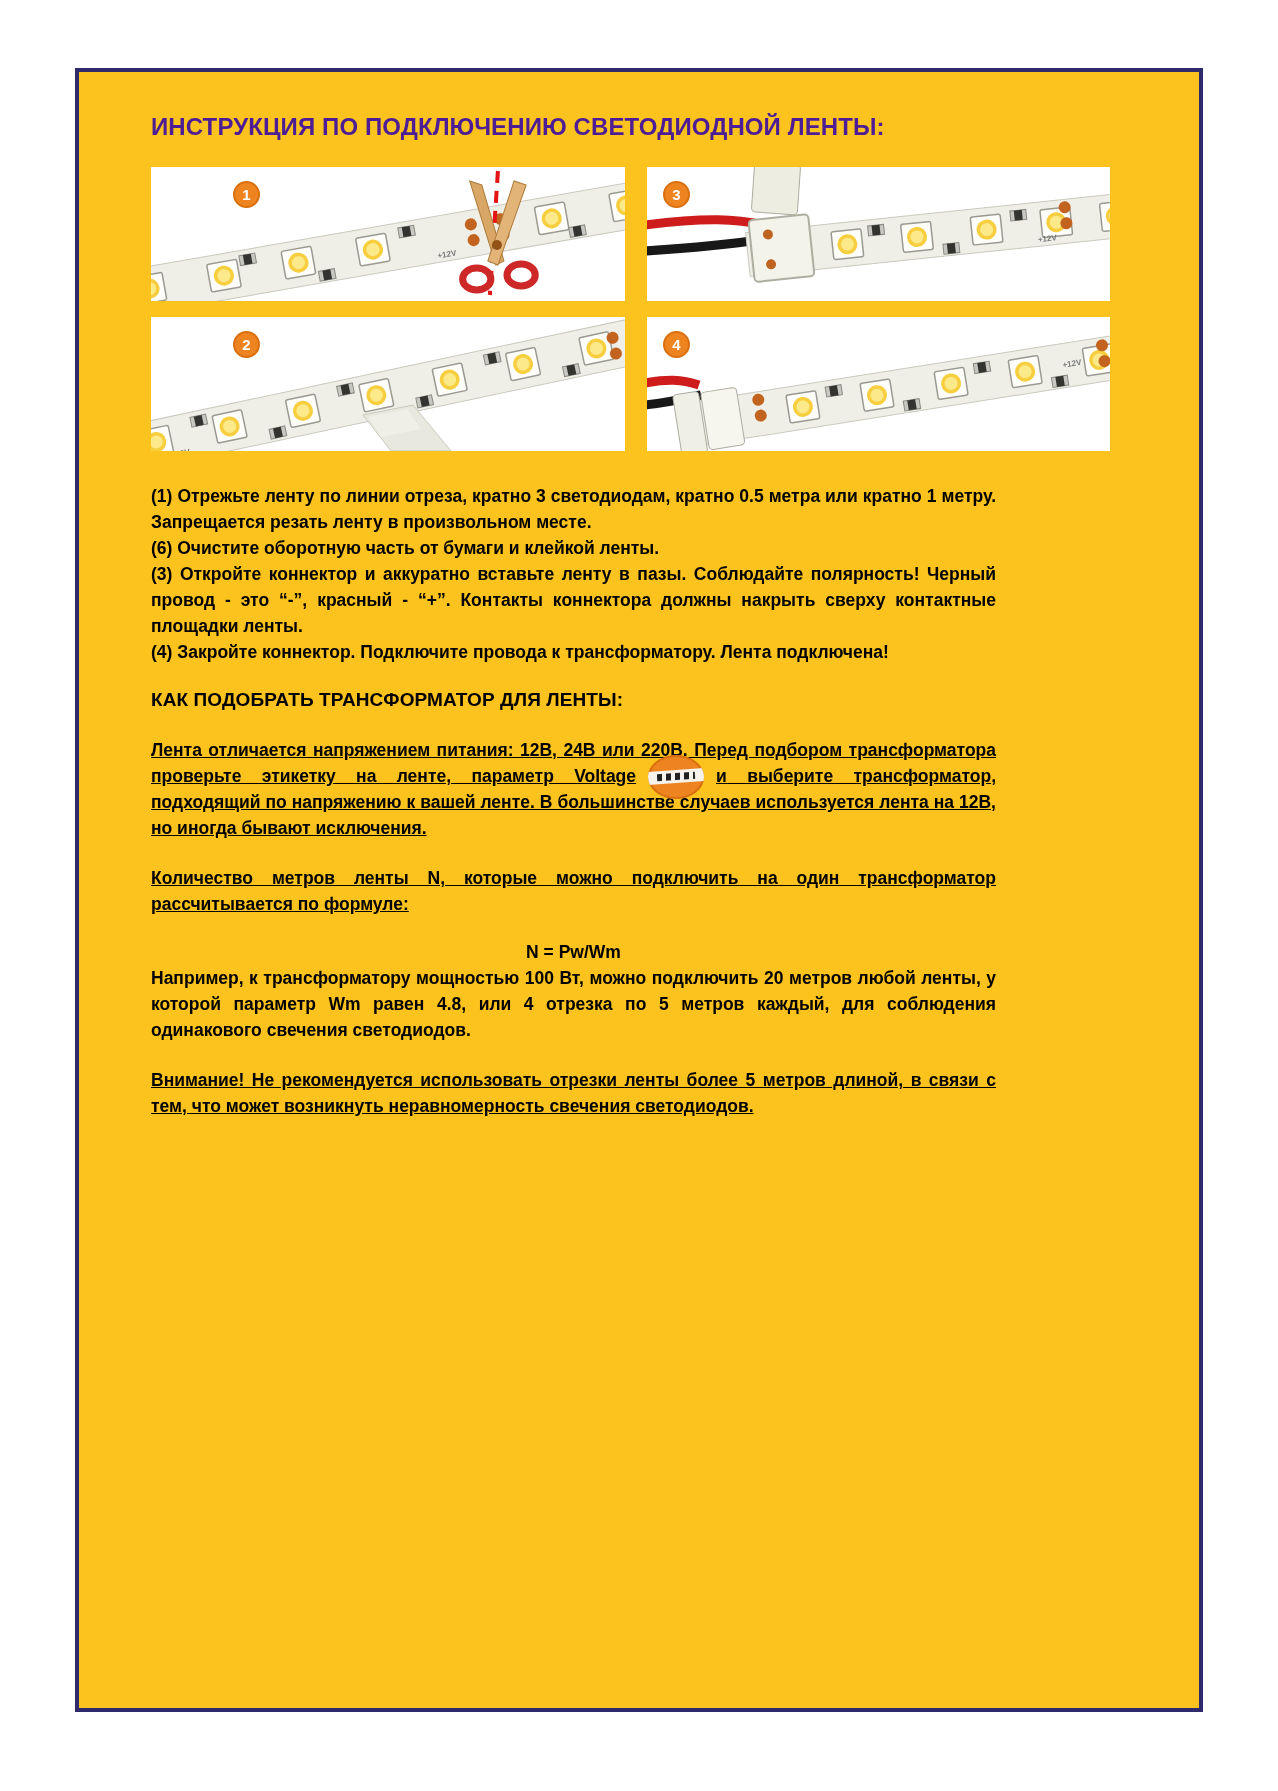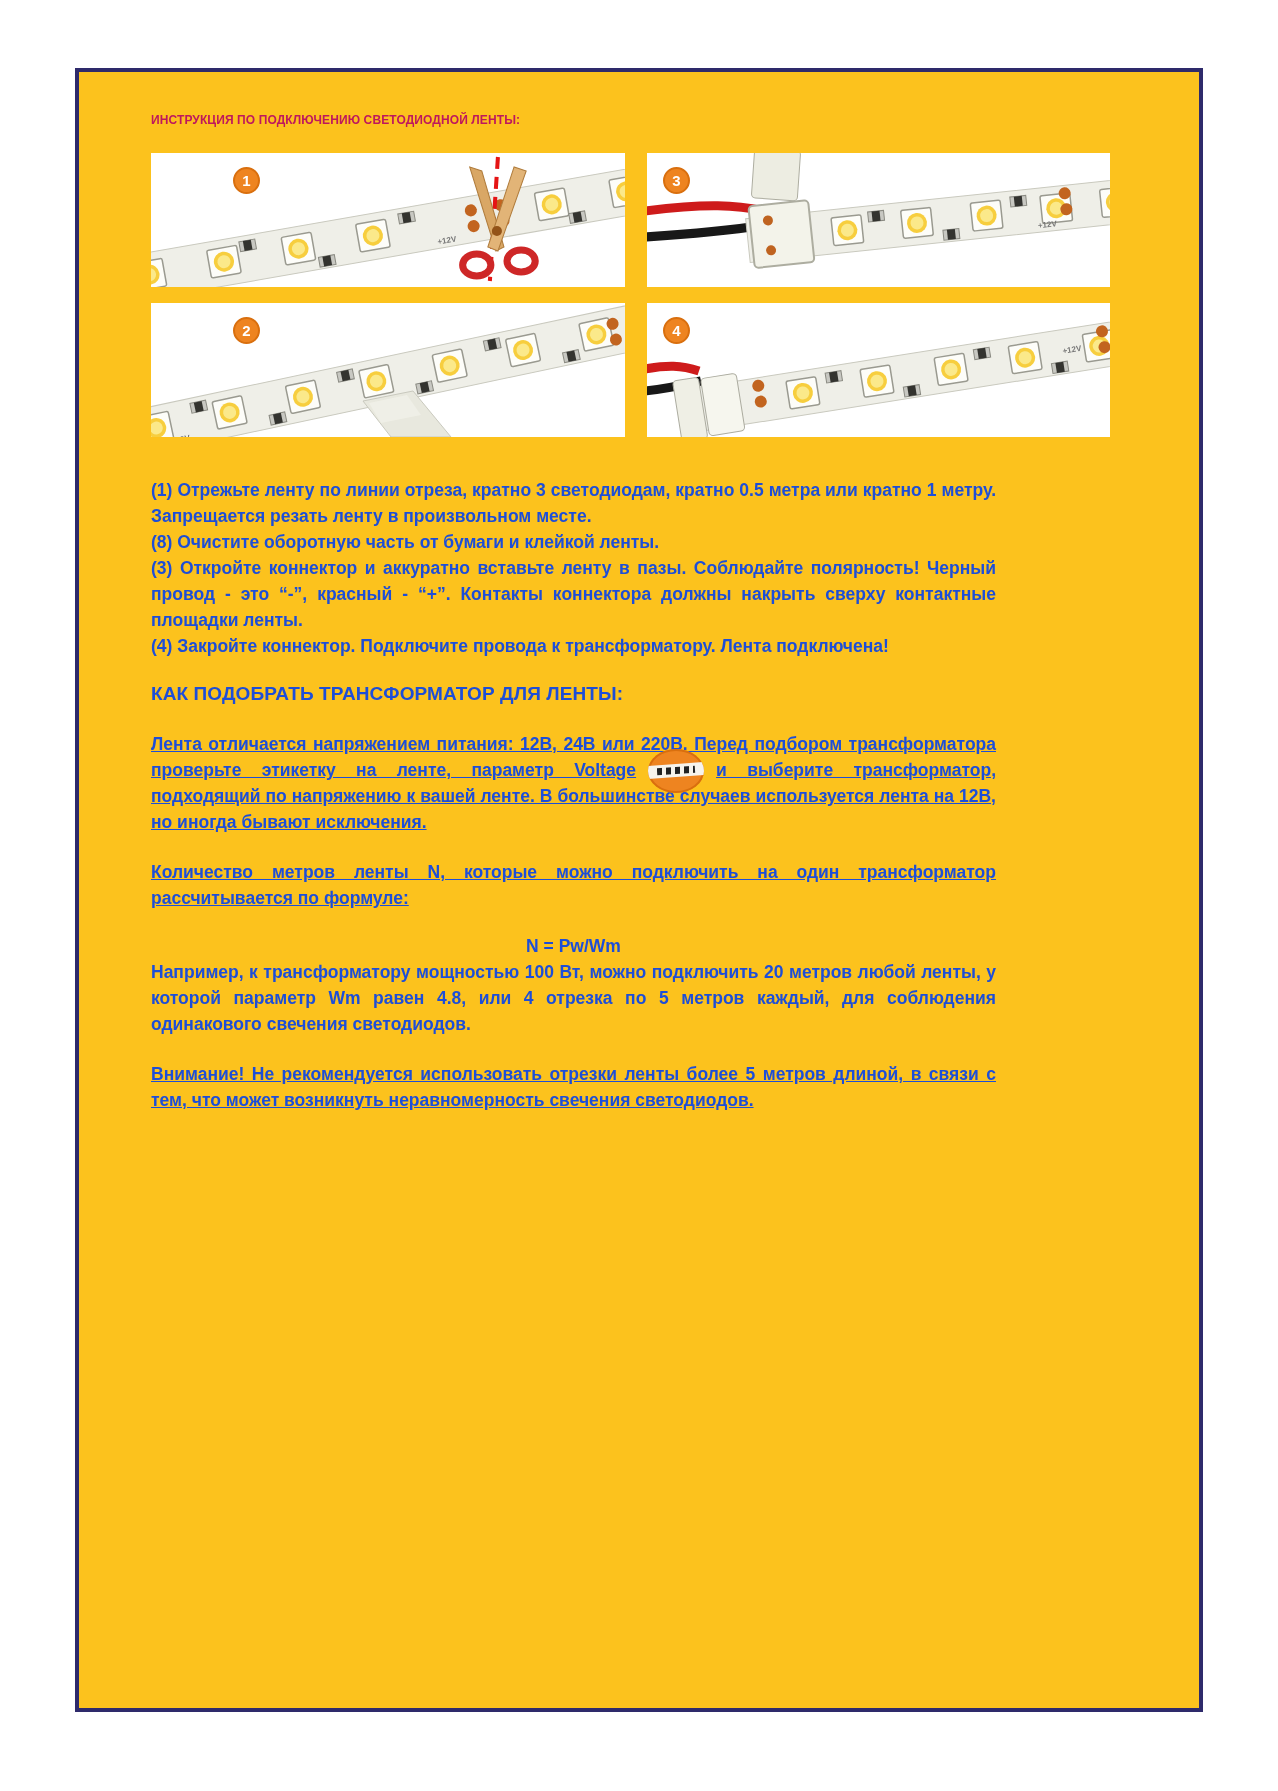--- a/index.html
+++ b/index.html
@@ -5,38 +5,38 @@
   html,body { margin:0; padding:0; }
   body {
     width:1278px; height:1791px; background:#ffffff;
     font-family:"Liberation Sans", sans-serif; position:relative;
   }
   .sheet {
     position:absolute; left:75px; top:68px; width:1128px; height:1644px;
     background:#FCC21D; border:4px solid #2E2A6B; box-sizing:border-box;
   }
   .content { padding:41px 0 0 72px; }
-  .title { margin:0; font-size:12px; font-weight:800; color:#be185d; letter-spacing:0.1px; }
+  .title { margin:0; font-size:24px; font-weight:800; color:#4c1d95; letter-spacing:0.1px; }
   .photo-grid {
     margin-top:26px; display:grid; width:959px;
     grid-template-columns:474px 463px; grid-template-rows:134px 134px;
     gap:16px 22px;
   }
   .panel { position:relative; background:#ffffff; overflow:hidden; }
   .panel svg { display:block; width:100%; height:100%; }
   .badge {
     position:absolute; top:14px; width:27px; height:27px; border-radius:50%;
     background:#EE8420; border:2px solid #D96F0E; color:#ffffff;
     font-size:15px; font-weight:700; display:flex; align-items:center; justify-content:center;
     box-sizing:border-box;
   }
   .badge.pos-a { left:82px; }
   .badge.pos-b { left:16px; }
   .text-col {
-    width:845px; margin-top:40px; color:#1d4ed8;
+    width:845px; margin-top:32px; color:#000000;
     font-size:17.5px; font-weight:700; line-height:26px; text-align:justify;
   }
   .text-col p { margin:0; }
   .text-col .mt { margin-top:24px;text-decoration:underline; }
   .sub { margin:22px 0 0 0; font-size:19px; font-weight:700; letter-spacing:0.1px; }
   .formula { margin-top:22px; text-align:center; font-weight:800; }
   .inline-label-icon {
     display:inline-block; width:56px; height:44px; margin:-13px 12px;
     vertical-align:middle; position:relative; background:#EE8420;
     border-radius:50%; overflow:hidden; box-shadow:inset 0 0 0 2px #D96F0E;
@@ -191,21 +191,21 @@
             </g>
           </g>
         </svg>
         <span class="badge pos-b">4</span>
       </figure>
 
     </div>
 
     <div class="text-col">
       <p>(1) Отрежьте ленту по линии отреза, кратно 3 светодиодам, кратно 0.5 метра или кратно 1 метру. Запрещается резать ленту в произвольном месте.</p>
-      <p>(8) Очистите оборотную часть от бумаги и клейкой ленты.</p>
+      <p>(6) Очистите оборотную часть от бумаги и клейкой ленты.</p>
       <p>(3) Откройте коннектор и аккуратно вставьте ленту в пазы. Соблюдайте полярность! Черный провод - это “-”, красный - “+”. Контакты коннектора должны накрыть сверху контактные площадки ленты.</p>
       <p>(4) Закройте коннектор. Подключите провода к трансформатору. Лента подключена!</p>
 
       <h2 class="sub">КАК ПОДОБРАТЬ ТРАНСФОРМАТОР ДЛЯ ЛЕНТЫ:</h2>
 
       <p class="mt"><span>Лента отличается напряжением питания: 12В, 24В или 220В. Перед подбором трансформатора проверьте этикетку на ленте, параметр Voltage</span><span class="inline-label-icon"></span><span>и выберите трансформатор, подходящий по напряжению к вашей ленте. В большинстве случаев используется лента на 12В, но иногда бывают исключения.</span></p>
 
 
       <p class="mt">Количество метров ленты N, которые можно подключить на один трансформатор рассчитывается по формуле:</p>
 

